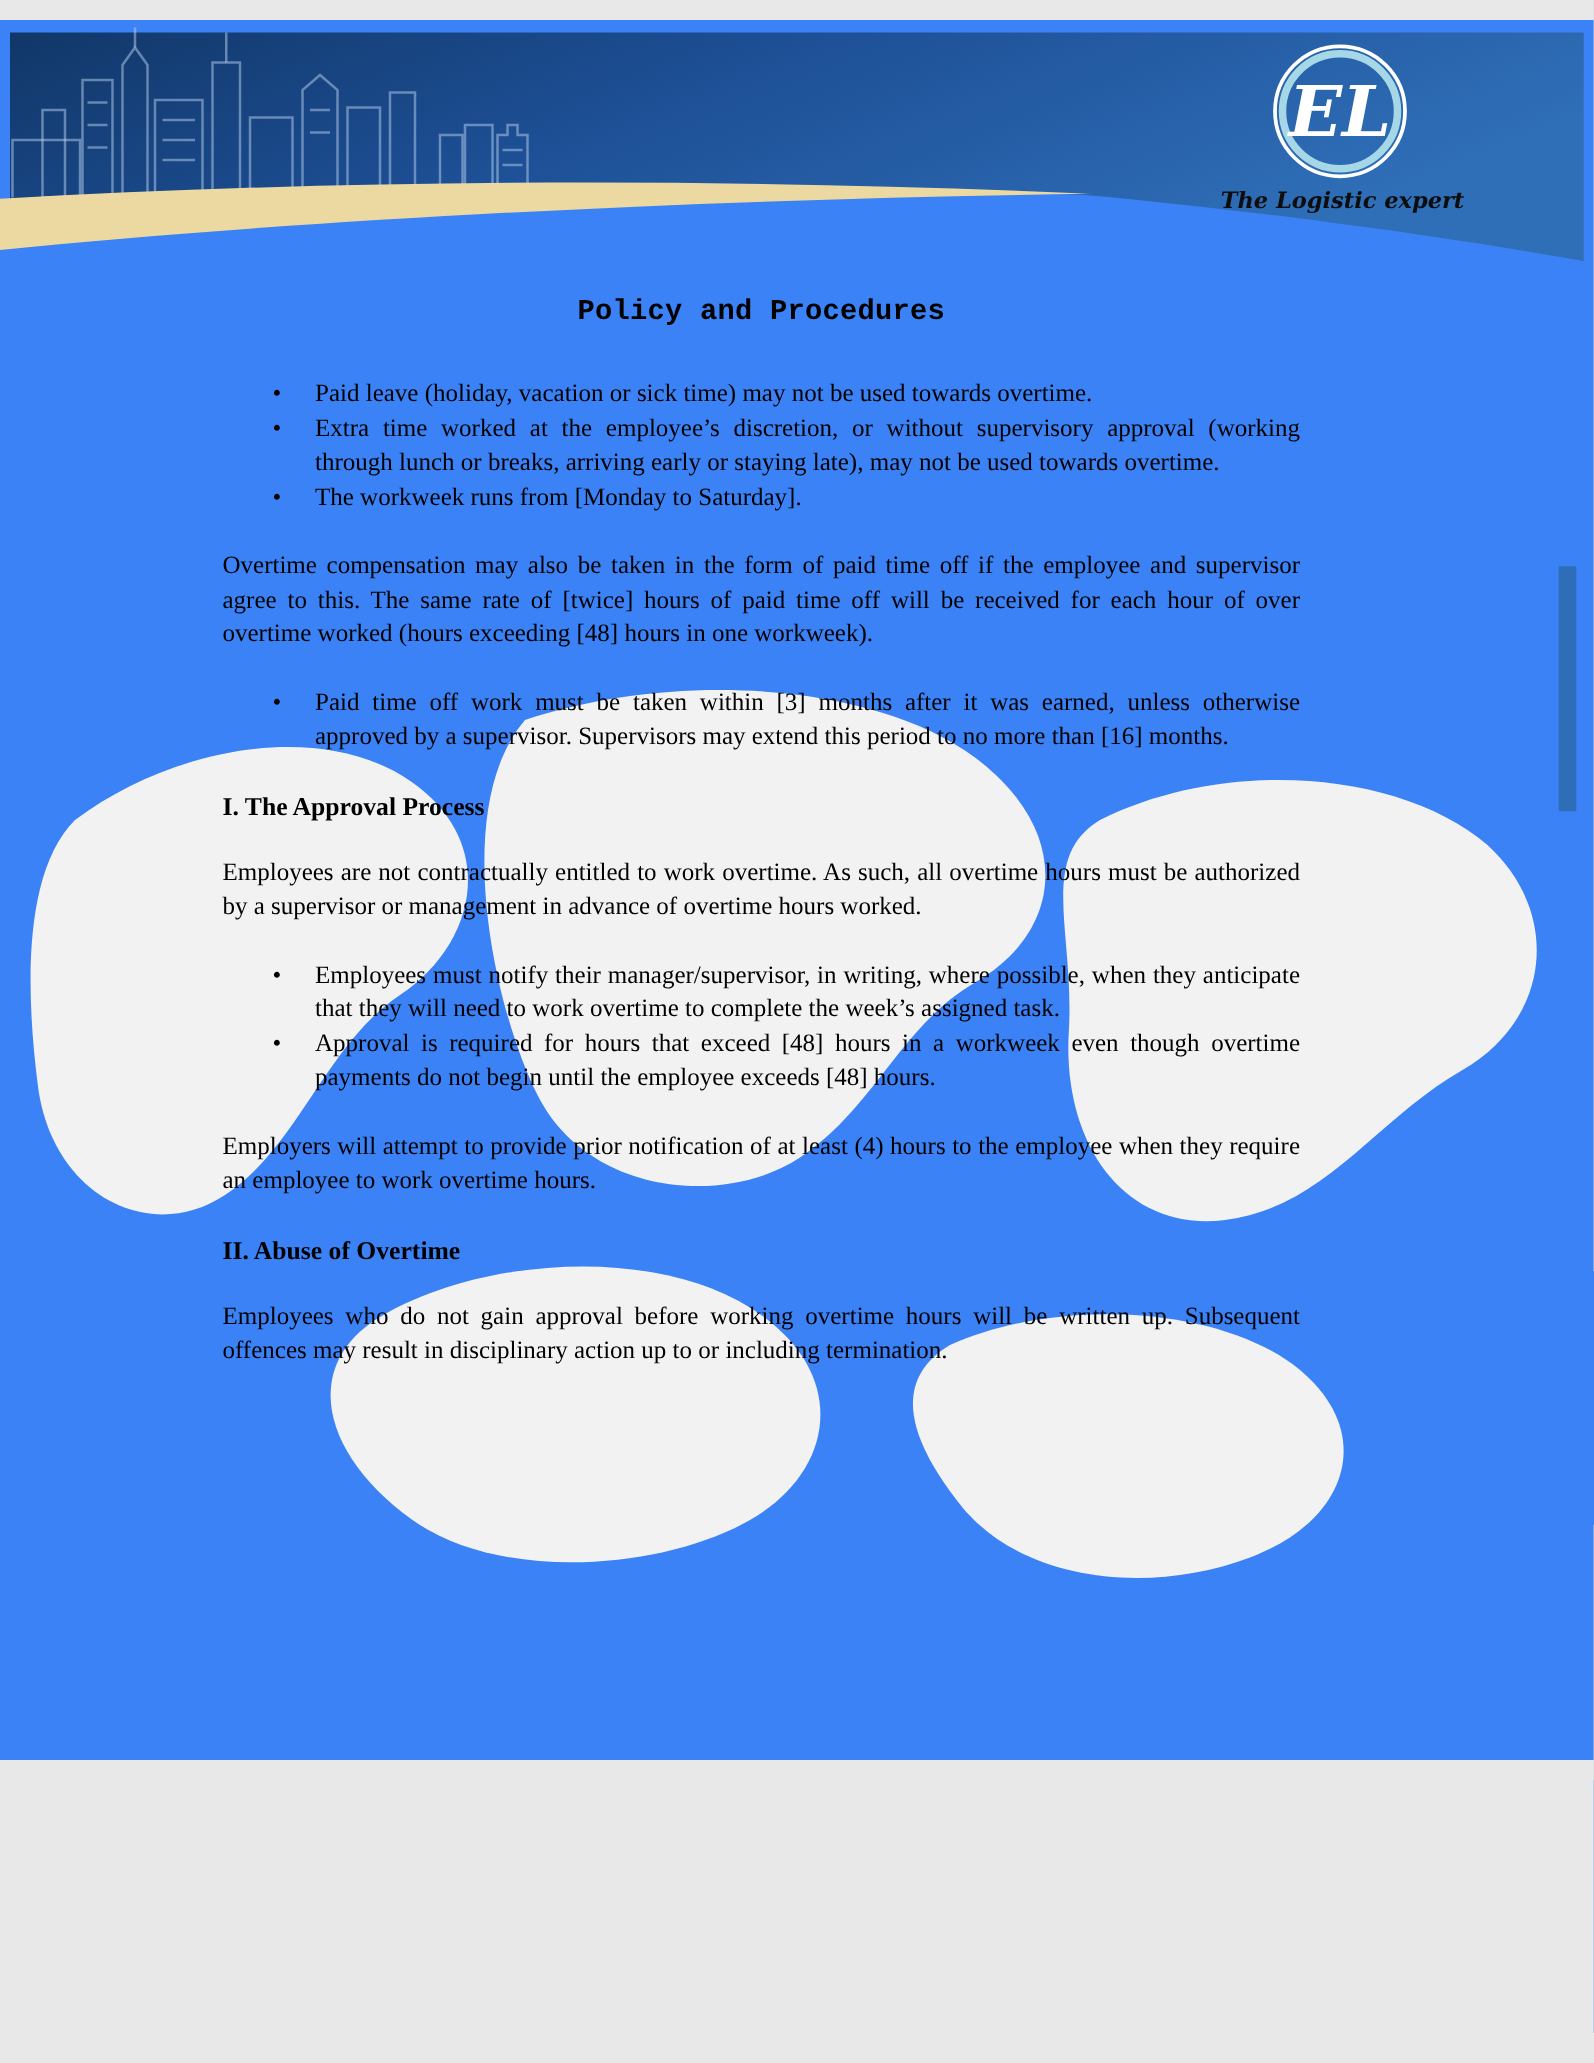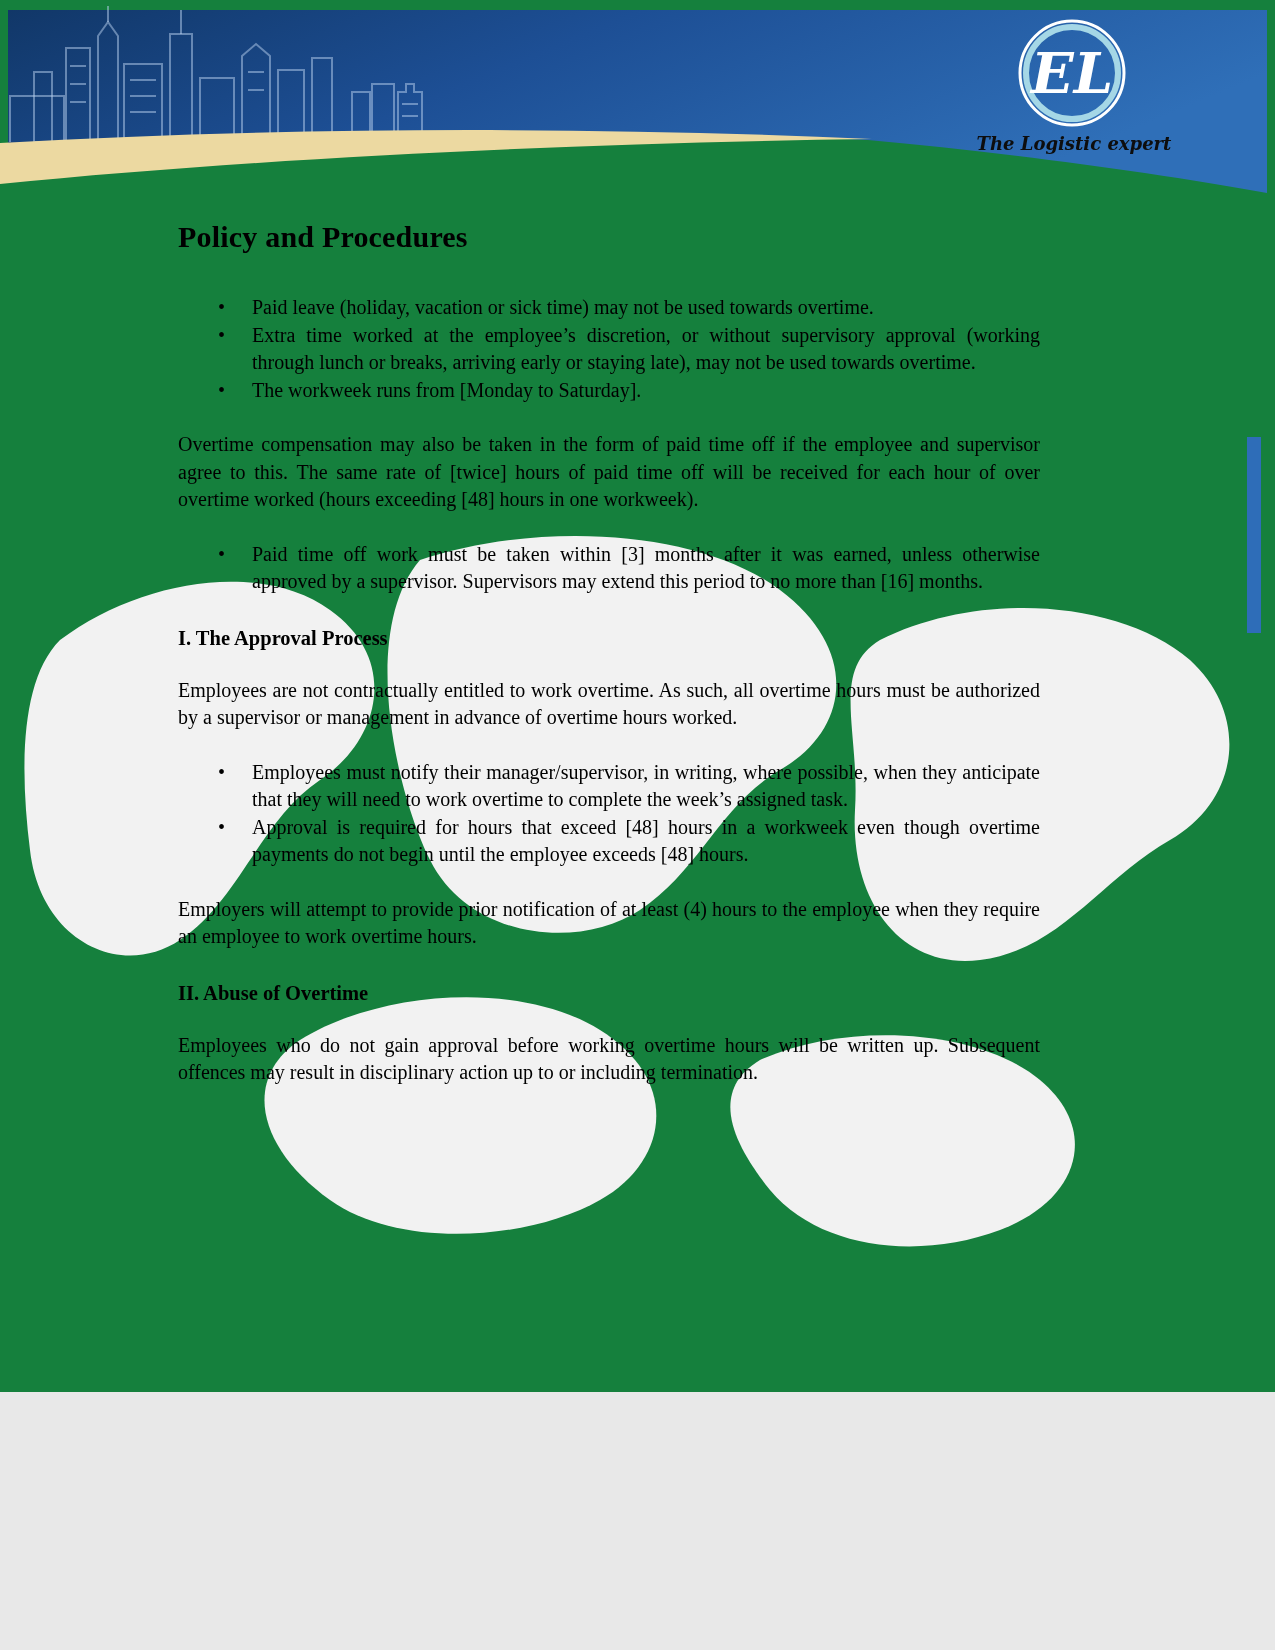--- a/index.html
+++ b/index.html
@@ -1,22 +1,22 @@
 <!DOCTYPE html>
 <html><head>
 <meta charset="utf-8">
 <style>
   * { margin: 0; padding: 0; box-sizing: border-box; }
   html, body { background: #e8e8e8; }
   .page {
     position: relative;
     width: 1275px;
     height: 1392px;
-    margin: 0 auto;
-    background: #15803d;
+    margin: 16px auto;
+    background: #3b82f6;
     overflow: hidden;
     font-family: "Liberation Serif", serif;
   }
   svg { display: block; }
 
   .header-svg { position: absolute; top: 0; left: 0; z-index: 3; }
   .watermark-svg { position: absolute; top: 520px; left: 0; z-index: 0; }
   .footer-svg { position: absolute; top: 1428px; left: 0; z-index: 2; }
 
   .accent-bar {
@@ -31,26 +31,27 @@
 
   .content {
     position: absolute;
     left: 178px;
     top: 220px;
     width: 862px;
     z-index: 5;
     color: #000;
   }
   .content h1 {
-    font-family: Liberation Serif, serif;
+    font-family: Liberation Mono, monospace;
     font-weight: 700;
-    font-size: 30px;
+    font-size: 23px;
     letter-spacing: 0.2px;
     margin: 0 0 40px 0;
     color: #000;
+    text-align: center;
   }
   .content p {
     font-size: 20px;
     line-height: 27.5px;
     text-align: justify;
     margin: 27px 0;
   }
   .content h2 {
     font-family: Liberation Serif, serif;
     font-weight: 700;

